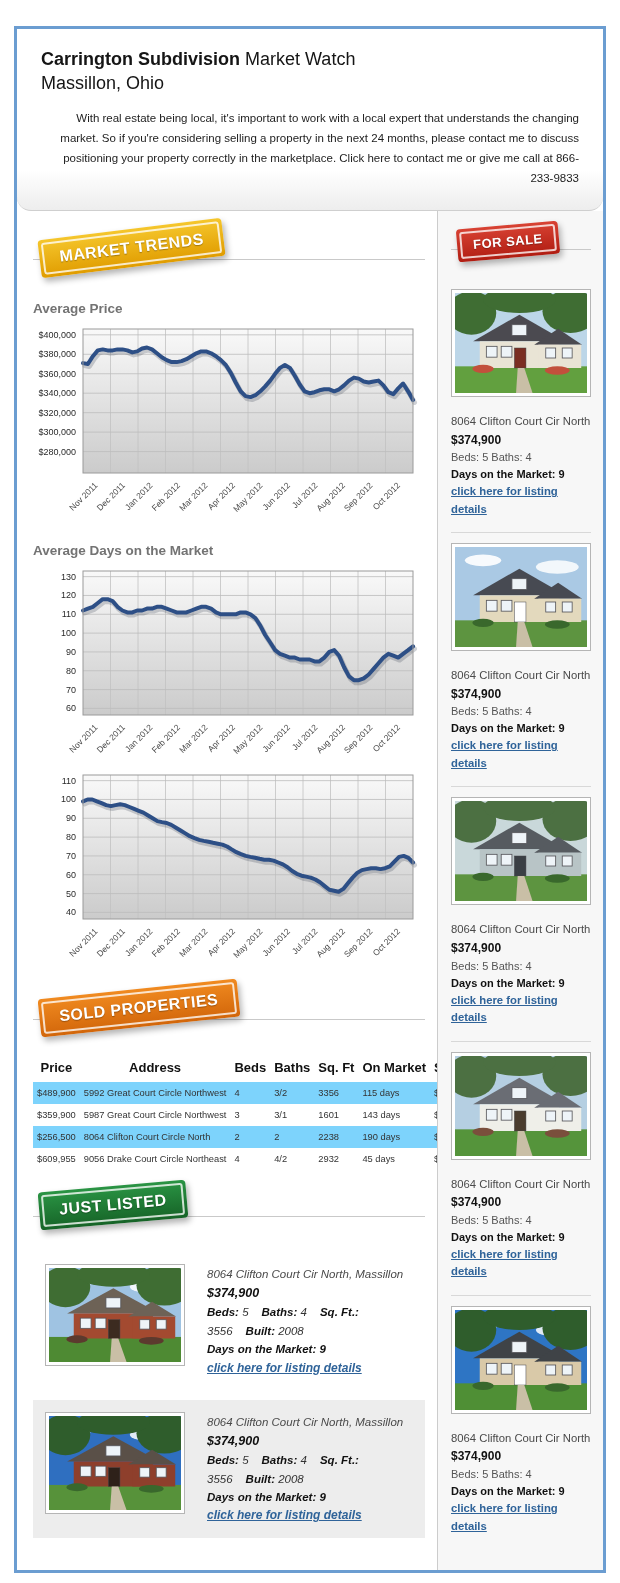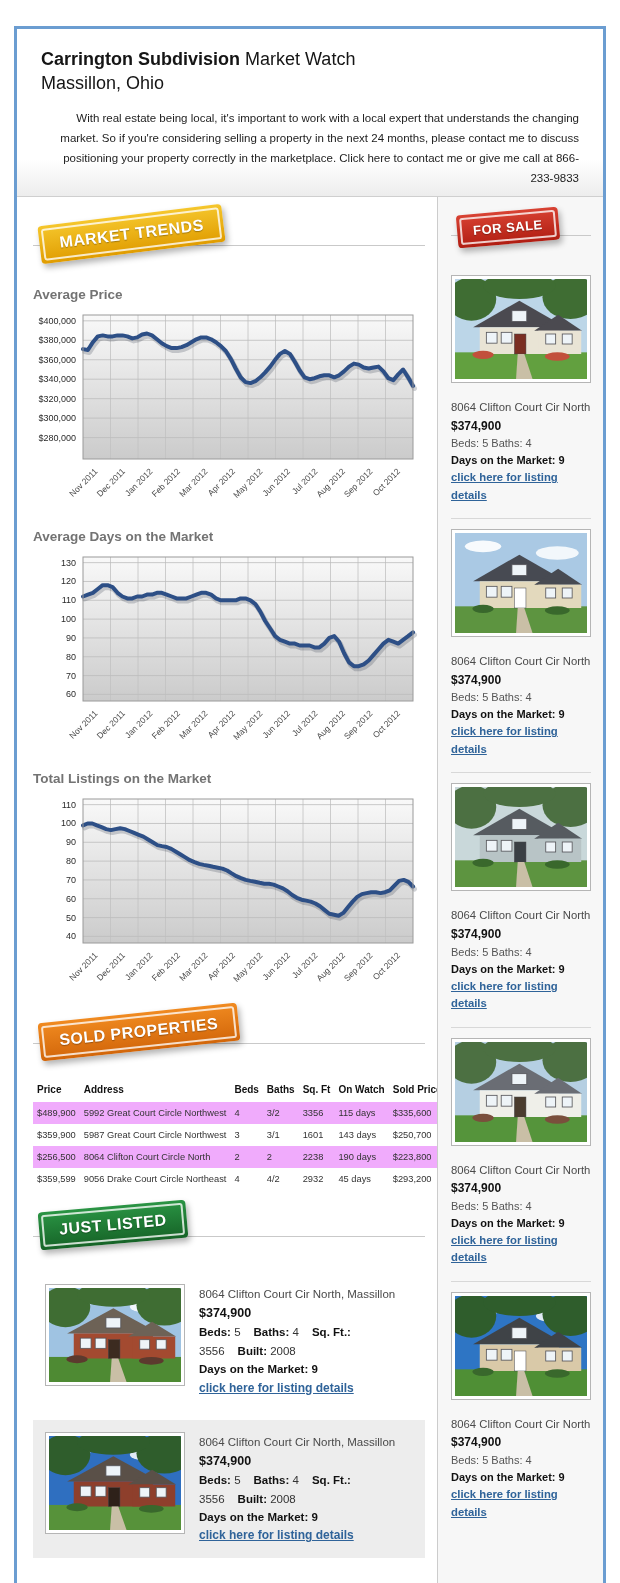--- a/index.html
+++ b/index.html
@@ -6,23 +6,24 @@
   body {
     margin: 0; background: #ffffff; width: 620px;
     font-family: "Liberation Sans", "DejaVu Sans", sans-serif;
     color: #222;
   }
   .page { padding: 26px 14px 0; }
   .container { border: 3px solid #6b9dd1; background: #fff; }
 
   
   .header {
-    padding: 18px 24px 4px;
+    padding: 18px 24px 18px;
     background: linear-gradient(#ffffff 78%, #ededed);
     border-bottom: 1px solid #cfcfcf;
+    border-radius: 14px;
   }
   .title { font-size: 18px; line-height: 1.35; color: #151515; }
   .t-bold { font-weight: bold; }
   .intro { font-size: 11.5px; line-height: 1.75; margin: 12px 0 4px; color: #1d1d1d; max-width: 545px; text-align: right; }
 
   
   .content { display: flex; align-items: stretch; background: #fff; min-height: 1290px; }
   .main { width: 420px; flex: none; padding: 2px 12px 22px 16px; }
   .sidebar { flex: 1; border-left: 1px solid #cccccc; background: #f7f7f7; padding: 12px 12px 20px 13px; }
 
@@ -49,26 +50,26 @@
   .badge-row.small { height: 44px; margin: 2px 0 10px; }
   .badge-row.small::before { top: 24px; }
   .badge-row.small .inner { font-size: 13px; padding: 4px 11px; }
 
   
   .section-title { color: #737373; font-size: 13.5px; font-weight: bold; margin: 16px 0 7px; }
   .chart svg { display: block; }
 
   
   .sold-table { width: 100%; border-collapse: collapse; margin-top: 8px; }
-  .sold-table th { text-align: left; font-size: 10px; color: #111; padding: 7px 4px; white-space: nowrap; }
+  .sold-table th { text-align: center; font-size: 13px; color: #111; padding: 7px 4px; white-space: nowrap; }
   .sold-table td { font-size: 9.3px; color: #333; padding: 6px 4px; white-space: nowrap; }
-  .sold-table tr.alt { background: #f0abfc; }
-
-  
-  .jl-item { display: flex; gap: 14px; margin: 10px 0; padding: 12px; }
+  .sold-table tr.alt { background: #7dd3fc; }
+
+  
+  .jl-item { display: flex; gap: 22px; margin: 10px 0; padding: 12px; font-style: italic; }
   .jl-item.alt { background: #ededed; }
   .jl-photo { width: 140px; height: 102px; flex: none; background: #fff; border: 1px solid #b5b5b5; padding: 3px; }
   .jl-photo svg { width: 100%; height: 100%; display: block; }
   .jl-details { font-size: 11.5px; color: #333; line-height: 1.6; padding-top: 1px; }
   .jl-address { color: #4a4a4a; }
   .jl-price { font-weight: bold; font-size: 12.5px; color: #111; }
   .jl-specs .pair { margin-right: 13px; }
   .jl-specs .lbl { font-weight: bold; color: #111; text-align: center; }
   .jl-days { font-weight: bold; color: #111; }
   .jl-link, .sb-link, .unsub { color: #2f6399; font-weight: bold; text-decoration: underline; }
@@ -216,21 +217,20 @@
                 <text x="257.625" y="163" font-size="8.5" fill="#4a4a4a" text-anchor="end" font-family="Liberation Sans, sans-serif" transform="rotate(-45 257.625 163)">Jun 2012</text>
                 <text x="285.125" y="163" font-size="8.5" fill="#4a4a4a" text-anchor="end" font-family="Liberation Sans, sans-serif" transform="rotate(-45 285.125 163)">Jul 2012</text>
                 <text x="312.62500000000006" y="163" font-size="8.5" fill="#4a4a4a" text-anchor="end" font-family="Liberation Sans, sans-serif" transform="rotate(-45 312.62500000000006 163)">Aug 2012</text>
                 <text x="340.12500000000006" y="163" font-size="8.5" fill="#4a4a4a" text-anchor="end" font-family="Liberation Sans, sans-serif" transform="rotate(-45 340.12500000000006 163)">Sep 2012</text>
                 <text x="367.62500000000006" y="163" font-size="8.5" fill="#4a4a4a" text-anchor="end" font-family="Liberation Sans, sans-serif" transform="rotate(-45 367.62500000000006 163)">Oct 2012</text>
               </svg>
             </div>
         </div>
 
         <div class="chart-section">
-          <h2 class="section-title">Total Listings on the Market</h2>
           <div class="chart">
               <svg width="388" height="204" xmlns="http://www.w3.org/2000/svg">
                 <defs>
                   <linearGradient id="pg2" x1="0" y1="0" x2="0" y2="1">
         <stop offset="0" stop-color="#f9f9f9"></stop>
                     <stop offset="1" stop-color="#cbcbcb"></stop>
                   </linearGradient>
                 </defs>
                 <rect x="50" y="6" width="330" height="144" fill="url(#pg2)"></rect>
                 <line x1="77.5" y1="6" x2="77.5" y2="150" stroke="#c2c2c2" stroke-width="0.8"></line>
@@ -286,21 +286,21 @@
         </div>
 
         <table class="sold-table">
           <thead>
             <tr>
                 <th>Price</th>
                 <th>Address</th>
                 <th>Beds</th>
                 <th>Baths</th>
                 <th>Sq. Ft</th>
-                <th>On Watch</th>
+                <th>On Market</th>
                 <th>Sold Price</th>
               </tr>
           </thead>
           <tbody>
               <tr class="alt">
                 <td>$489,900</td>
                 <td>5992 Great Court Circle Northwest</td>
                 <td>4</td>
                 <td>3/2</td>
                 <td>3356</td>
@@ -319,21 +319,21 @@
               <tr class="alt">
                 <td>$256,500</td>
                 <td>8064 Clifton Court Circle North</td>
                 <td>2</td>
                 <td>2</td>
                 <td>2238</td>
                 <td>190 days</td>
                 <td>$223,800</td>
               </tr>
               <tr>
-                <td>$359,599</td>
+                <td>$609,955</td>
                 <td>9056 Drake Court Circle Northeast</td>
                 <td>4</td>
                 <td>4/2</td>
                 <td>2932</td>
                 <td>45 days</td>
                 <td>$293,200</td>
               </tr>
             </tbody>
         </table>
 

